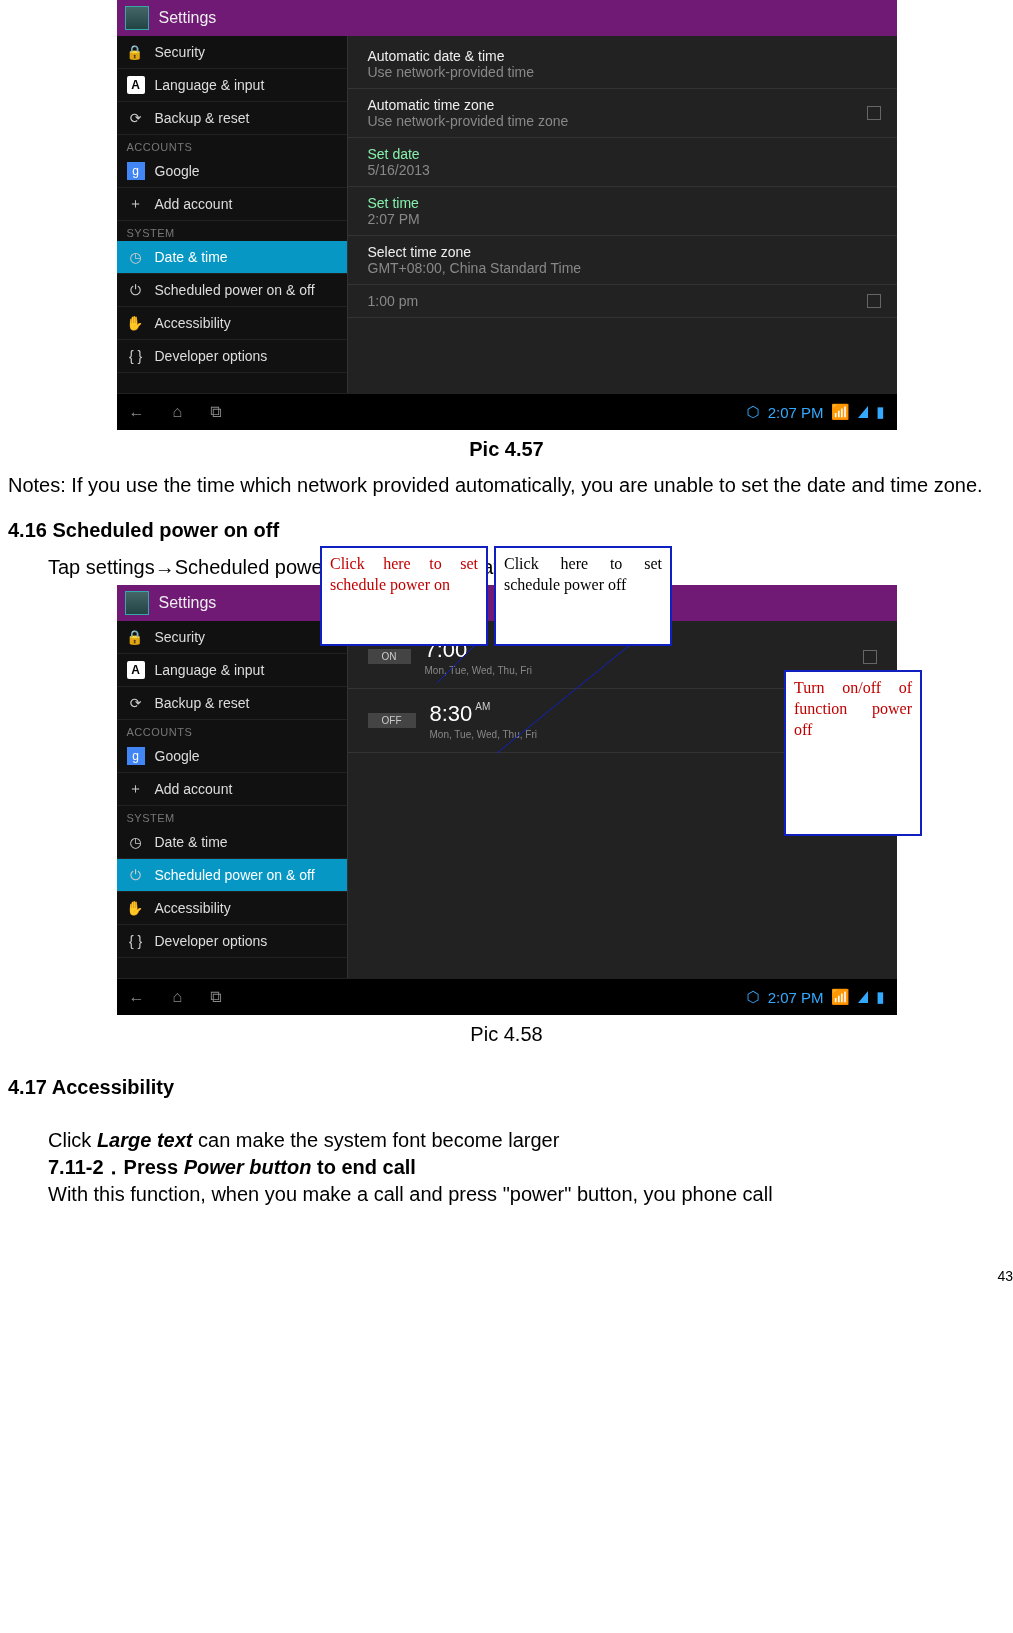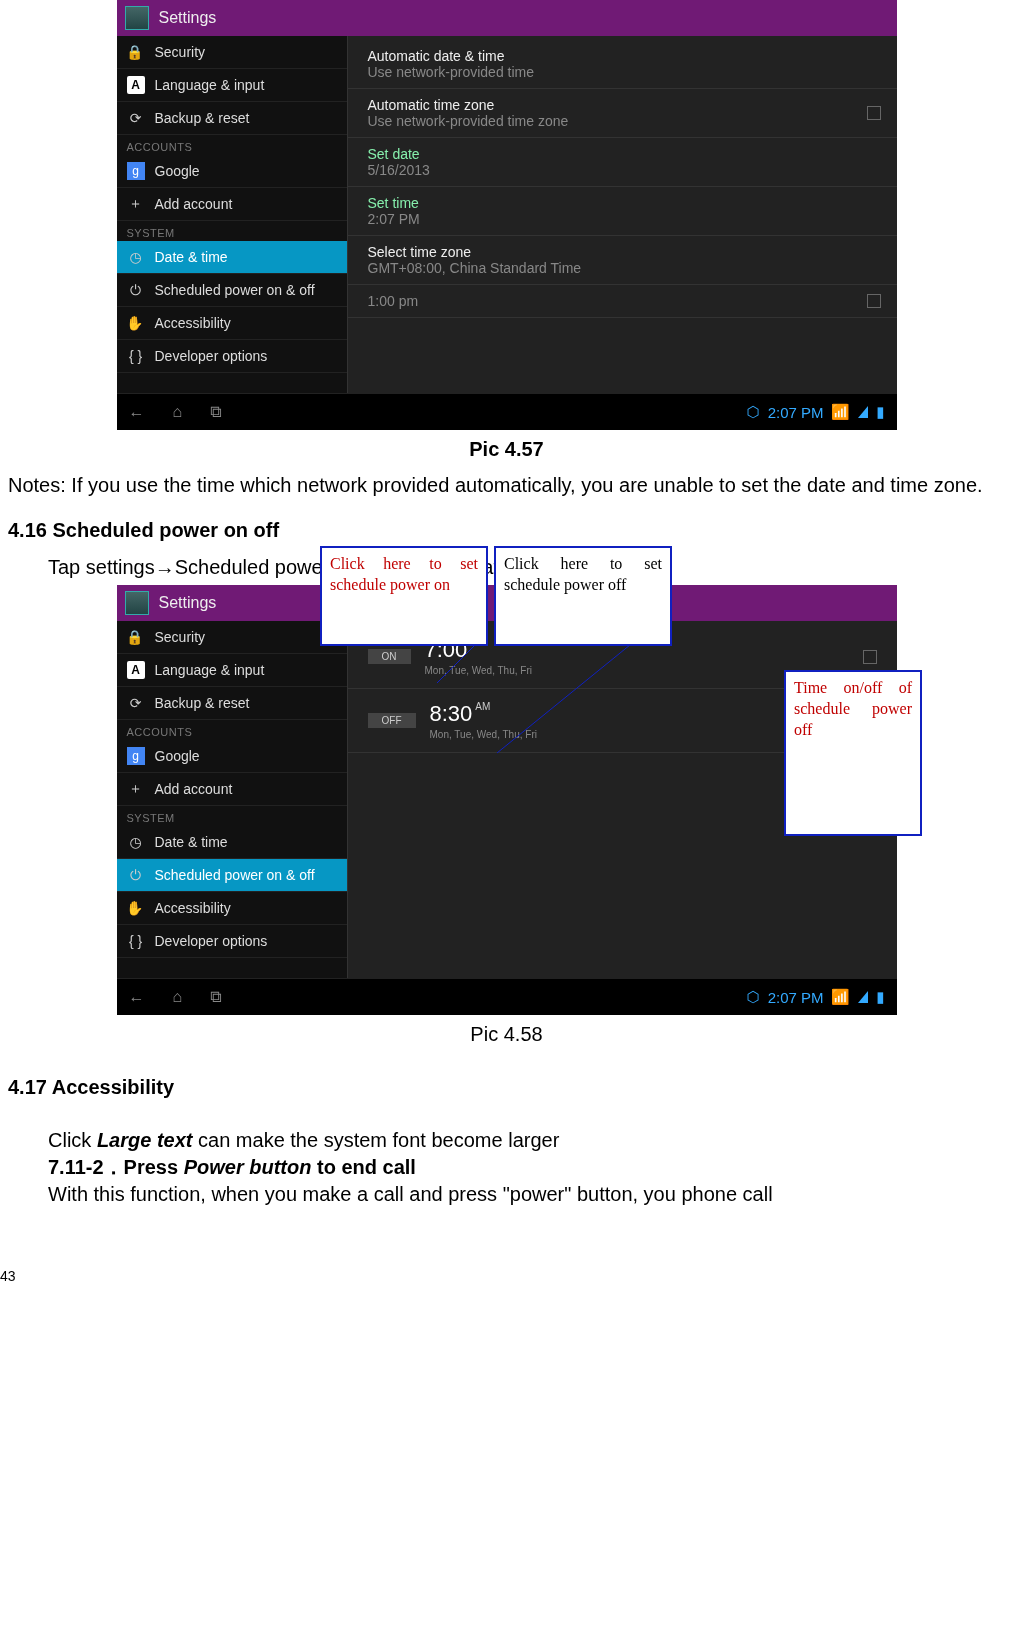--- a/index.html
+++ b/index.html
@@ -158,21 +158,21 @@
     background: #fff;
     border: 2px solid #1020c0;
     padding: 6px 8px;
     font-size: 16px;
     line-height: 1.3;
     text-align: justify;
   }
   .callout.red { color: #c00000; font-family: "Times New Roman", serif; }
   .callout.black { color: #000; font-family: "Times New Roman", serif; }
   .figwrap { position: relative; width: 780px; margin: 0 auto; }
-  .page-number { text-align: left; font-size: 14px; margin-top: 60px; }
+  .page-number { text-align: right; font-size: 14px; margin-top: 60px; }
   .g-icon-box {
     width:18px; height:18px;
     background:#4285f4;
     display:inline-flex;
     align-items:center;
     justify-content:center;
     color:#fff;
     font-size:12px;
     font-family:Arial;
   }
@@ -387,21 +387,21 @@
 
       <svg style="position:absolute; left:0; top:-32px; width:1000px; height:500px; pointer-events:none;">
         <line x1="360" y1="90" x2="320" y2="130" stroke="#1020c0" stroke-width="1"></line>
         <line x1="540" y1="70" x2="380" y2="200" stroke="#1020c0" stroke-width="1"></line>
         <line x1="790" y1="190" x2="730" y2="205" stroke="#1020c0" stroke-width="1"></line>
       </svg>
     </div>
 
     <div class="callout red" style="left:320px; top:-8px; width:148px; height:84px;">Click here to set schedule power on</div>
     <div class="callout black" style="left:494px; top:-8px; width:158px; height:84px;">Click here to set schedule power off</div>
-    <div class="callout red" style="left:784px; top:116px; width:118px; height:150px;">Time on/off of schedule power off</div>
+    <div class="callout red" style="left:784px; top:116px; width:118px; height:150px;">Turn on/off of function power off</div>
   </div>
 
   <div class="caption normal">Pic 4.58</div>
   <div class="section-head">4.17 Accessibility</div>
 
   <div class="indent" style="margin-top:16px;">
     <div>
       <span>Click </span><span class="italicbold">Large text</span><span> can make the system font become larger</span>
     </div>
     <div class="bold">

